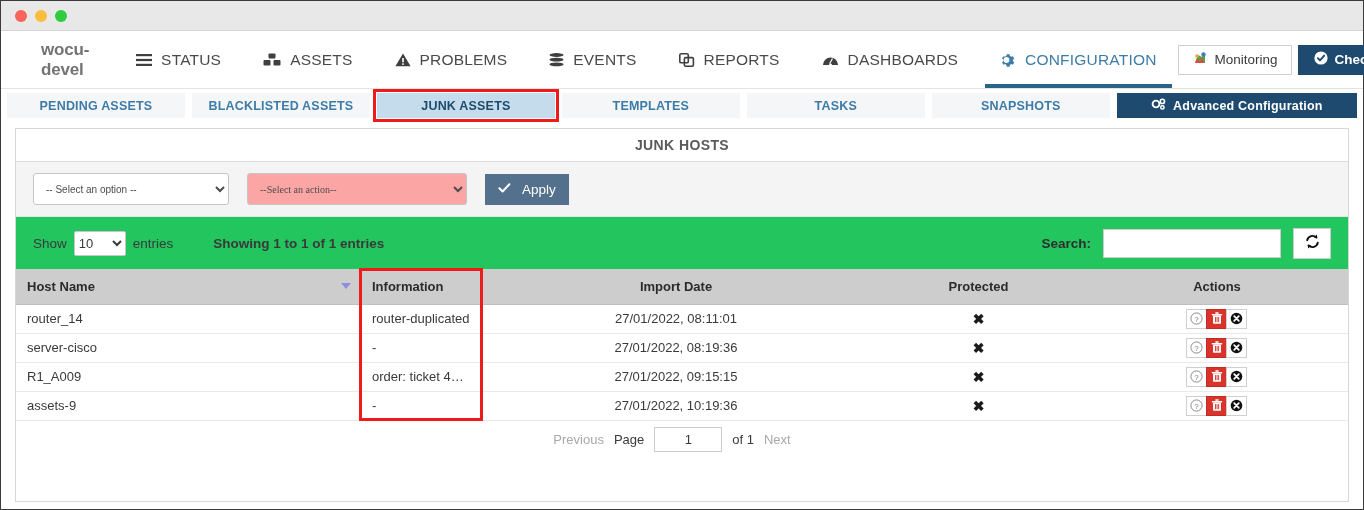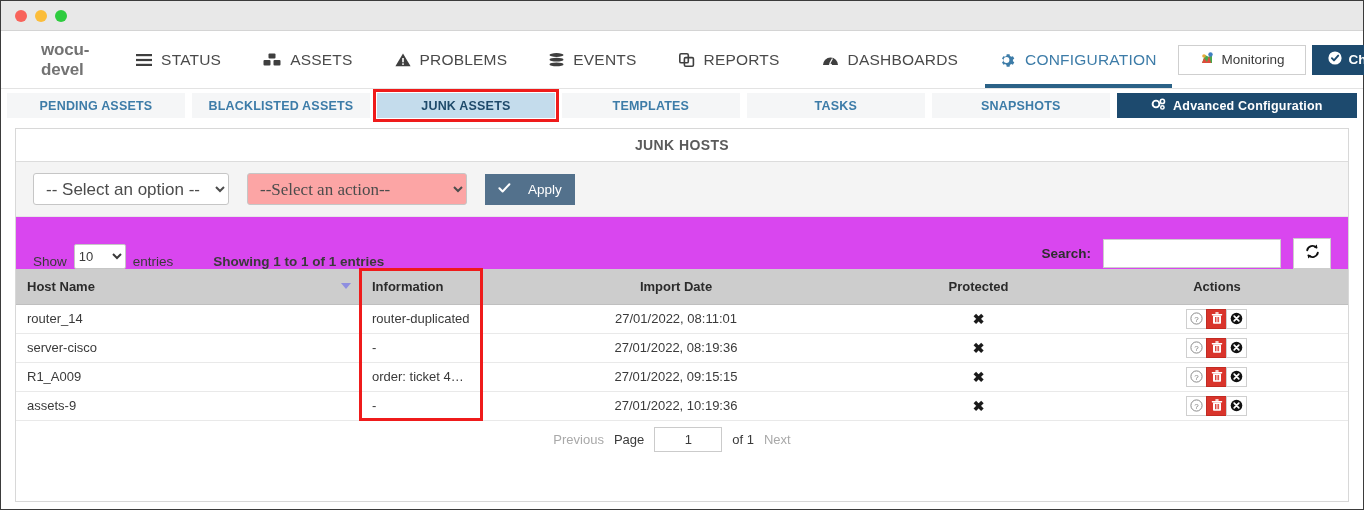--- a/index.html
+++ b/index.html
@@ -65,21 +65,21 @@
   .nav-item.active .nav-icon { color: #3d7ca8; }
 
   #nav-right {
     margin-left: auto;
     display: flex; align-items: center;
     padding-right: 8px; gap: 0;
   }
   #btn-monitoring {
     display: flex; align-items: center; gap: 7px;
     height: 30px;
-    padding: 0 20px;
+    padding: 0 13px;
     border: 1px solid #cfcfcf;
     background: #fff;
     color: #3b3b3b;
     font-size: 13.5px;
     cursor: pointer;
     white-space: nowrap;
   }
   #btn-check {
     display: flex; align-items: center; gap: 7px;
     height: 30px;
@@ -145,48 +145,48 @@
   #filter-bar {
     background: #f4f4f4;
     height: 55px;
     display: flex; align-items: center;
     padding: 0 17px;
     gap: 18px;
     border-bottom: 1px solid #e6e6e6;
   }
   select.sel {
     height: 32px;
-    font-size: 17px;
+    font-size: 10px;
     font-family: "Liberation Sans", sans-serif;
     color: #4c4c4c;
     padding: 0 8px;
     border: 1px solid #c6c6c6;
     border-radius: 3px;
     cursor: pointer;
   }
   #sel-option { width: 196px; background: #ffffff; }
   #sel-action { width: 220px; background: #fca5a5; font-family: Liberation Serif, serif; }
   #btn-apply {
     height: 31px;
     background: #53718c;
     color: #ffffff;
     border: none;
     font-size: 13.5px;
     font-family: "Liberation Sans", sans-serif;
     padding: 0 13px;
-    display: flex; align-items: center; gap: 17px;
+    display: flex; align-items: center; gap: 11px;
     cursor: pointer;
   }
 
   
   #controls {
     height: 52px;
-    display: flex; align-items: flex-end;
+    display: flex; align-items: center;
     padding: 0 17px;
-    background: #d946ef;
+    background: #22c55e;
   }
   .lbl { font-size: 13.5px; color: #3a3a3a; }
   #len-select {
     height: 25px;
     width: 52px;
     margin: 0 7px;
     font-size: 13px;
     font-family: "Liberation Sans", sans-serif;
     border: 1px solid #c6c6c6;
     border-radius: 2px;

